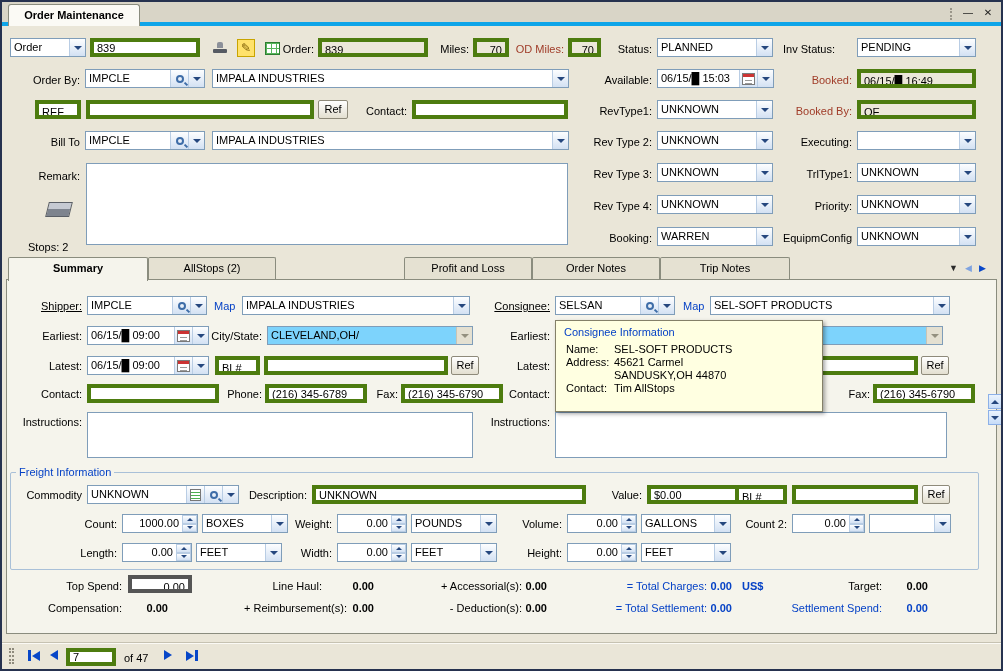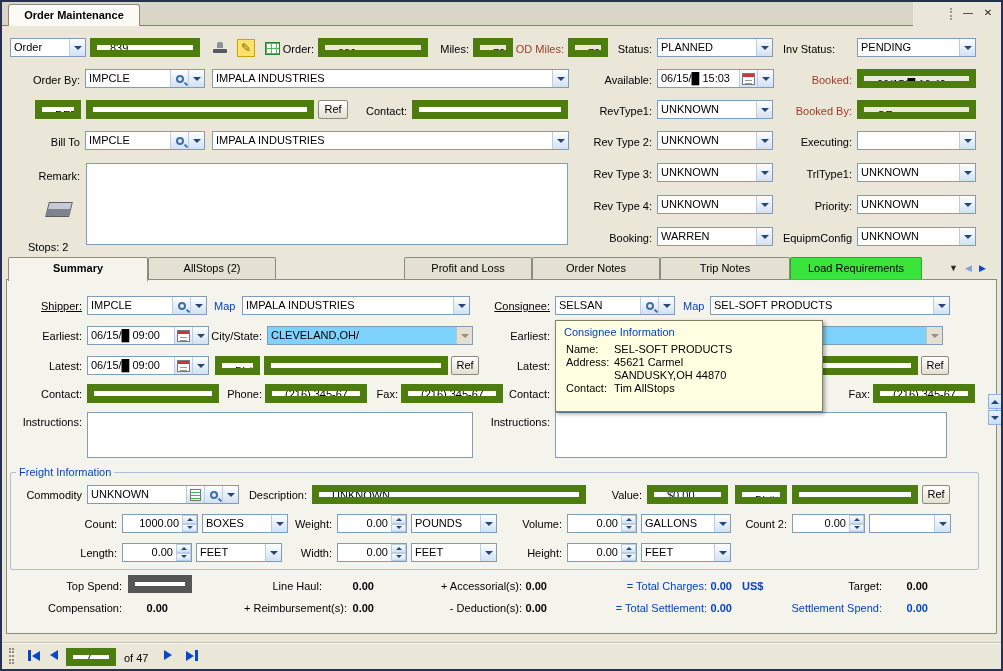--- a/index.html
+++ b/index.html
@@ -1,32 +1,32 @@
 <!DOCTYPE html>
 <html><head>
 <meta charset="utf-8">
 <style>
   *{box-sizing:border-box;margin:0;padding:0}
   html,body{width:1003px;height:671px;overflow:hidden}
   body{font-family:"Liberation Sans",sans-serif;font-size:11px;color:#000;background:#fff}
   .win{position:absolute;left:0;top:0;width:1003px;height:671px;background:#EAE6D8;border:2px solid #26324F;overflow:hidden}
   
-  .titlebar{position:absolute;left:0;top:0;width:911px;height:24px;background:#D9D5C7;border-bottom:1px solid #0ea5e9}
+  .titlebar{position:absolute;left:0;top:0;width:999px;height:24px;background:#D9D5C7;border-bottom:4px solid #0ea5e9}
   .wintab{position:absolute;left:6px;top:2px;width:132px;height:22px;background:#FBFAF5;border:1px solid #8A8C7E;border-bottom:none;border-radius:3px 3px 0 0;font-weight:bold;text-align:center;line-height:21px}
   .winctl{position:absolute;top:4px;width:16px;height:15px;text-align:center;line-height:14px;font-size:10px;color:#222;cursor:default}
   .tgrip{position:absolute;top:6px;width:4px;height:12px;border-left:2px dotted #9A968A}
   
   .lbl{position:absolute;white-space:nowrap;text-align:right;font-size:11px;height:14px;line-height:14px}
   .ll{text-align:left}
   .maroon{color:#A03C28}
   .blue{color:#0642C6}
   .bold{font-weight:bold}
   .und{text-decoration:underline}
   
-  .fld{position:absolute;height:19px;background:#fff;border:7px solid #4d7c0f;font:11px "Liberation Sans",sans-serif;padding:1px 13px;line-height:15px;white-space:nowrap;overflow:hidden}
+  .fld{position:absolute;height:19px;background:#fff;border:4px solid #4d7c0f;font:11px "Liberation Sans",sans-serif;padding:1px 3px;line-height:15px;white-space:nowrap;overflow:hidden}
   input.fld{outline:none}
   .ro{background:#ECE8DA}
   .rt{text-align:right}
   .ta{position:absolute;background:#fff;border:1px solid #7F9DB9;resize:none;font:11px "Liberation Sans",sans-serif;padding:2px;outline:none}
   .combo{position:absolute;height:19px;border:1px solid #7F9DB9;background:#fff;display:flex}
   .combo.dis{background:#7dd3fc}
   .ctxt{flex:1;padding:1px 3px;line-height:15px;white-space:nowrap;overflow:hidden}
   .cbtn{width:16px;border-left:1px solid #B9CDE4;background:linear-gradient(#FDFEFF,#D3E1F3);display:flex;align-items:center;justify-content:center}
   .combo.dis .cbtn{background:#E4E0D1;border-left-color:#C8C4B4}
   .cico{width:18px}
@@ -249,21 +249,20 @@
     <div class="cbtn">
         <i class="td"></i>
       </div>
   </div>
 
   <div class="tab active" style="left:6px;width:140px">Summary</div>
   <div class="tab" style="left:146px;width:128px">AllStops (2)</div>
   <div class="tab" style="left:530px;width:128px">Order Notes</div>
   <div class="tab" style="left:402px;width:128px">Profit and Loss</div>
   <div class="tab" style="left:658px;width:130px">Trip Notes</div>
-  <div class="tab green" style="left:788px;width:132px">Load Requirements</div>
   <div class="tabctl" style="left:947px;color:#2A2A2A">▼</div>
   <div class="tabctl" style="left:963px;color:#7FA3E0">◀</div>
   <div class="tabctl" style="left:977px;color:#0847C8">▶</div>
 
   <div class="panel"></div>
 
   <div class="lbl und" style="left:28px;top:297px;width:52px;z-index:2">Shipper:</div>
   <div class="combo" style="left:85px;top:294px;width:120px;z-index:2">
     <div class="ctxt">IMPCLE</div>
     <div class="cbtn cico">
@@ -378,21 +377,21 @@
     <div class="cbtn cico">
         <i class="circ"></i>
       </div>
     <div class="cbtn">
         <i class="td"></i>
       </div>
   </div>
   <div class="lbl" style="left:240px;top:486px;width:65px;z-index:2">Description:</div>
   <input class="fld" style="left: 310px; top: 483px; width: 274px; z-index: 2;" value="UNKNOWN">
   <div class="lbl" style="left:602px;top:486px;width:38px;z-index:2">Value:</div>
-  <input class="fld" style="left: 645px; top: 483px; width: 81px; z-index: 2;" value="$0.00">
+  <input class="fld" style="left: 645px; top: 483px; width: 92px; z-index: 2;" value="$0.00">
   <div class="fld" style="left:733px;top:483px;width:52px;z-index:2">BL#</div>
   <input class="fld" style="left: 790px; top: 483px; width: 126px; z-index: 2;">
   <div class="btn3d" style="left:920px;top:483px;width:28px;z-index:2">Ref</div>
 
   <div class="lbl" style="left:62px;top:515px;width:53px;z-index:2">Count:</div>
   <div class="spin" style="left:120px;top:512px;width:76px;z-index:2">
     <div class="sval">1000.00</div>
     <div class="ud">
         <div class="u">
           <i class="tu"></i>

